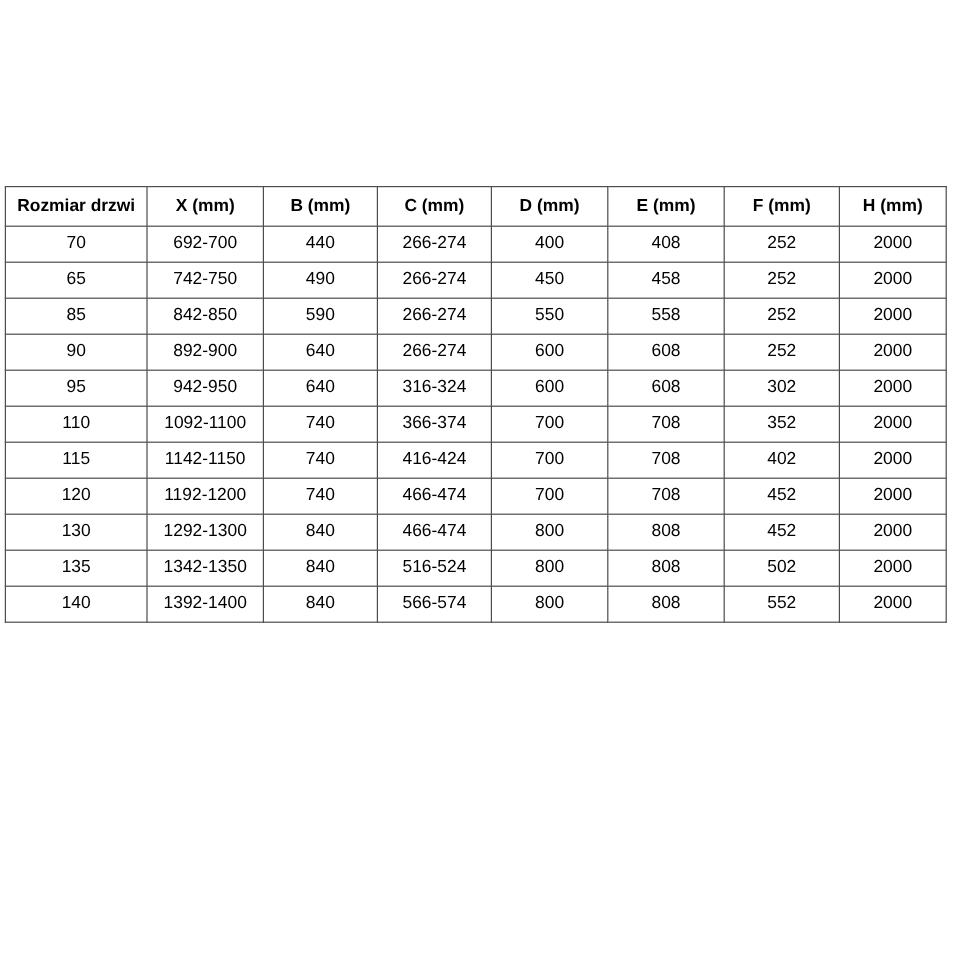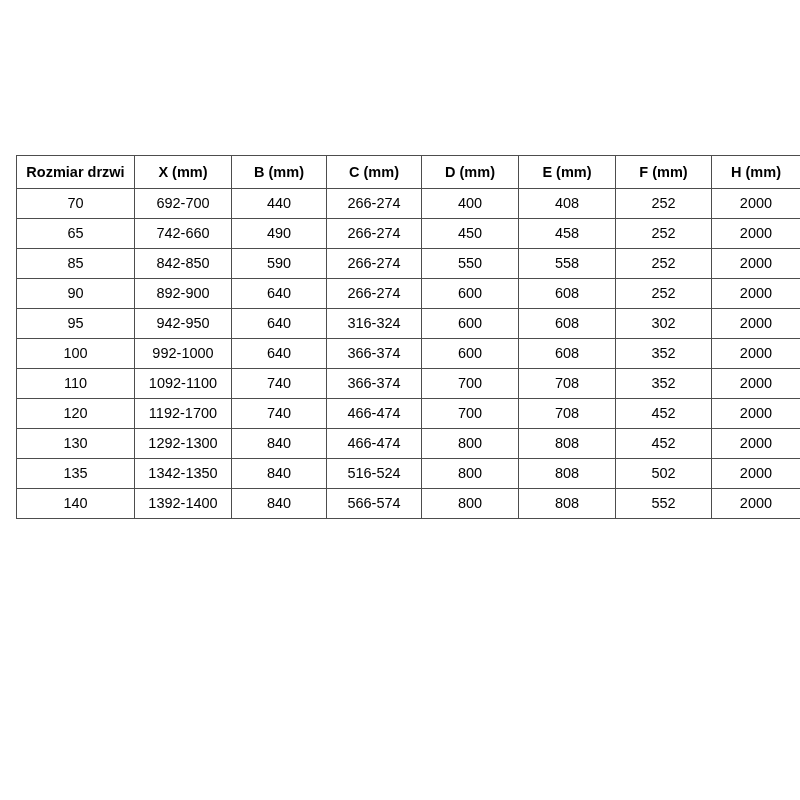--- a/index.html
+++ b/index.html
@@ -6,21 +6,21 @@
     margin: 0;
     padding: 0;
     width: 800px;
     height: 800px;
     background: #ffffff;
     font-family: "Liberation Sans", sans-serif;
     color: #000000;
   }
   .spec-table {
     position: absolute;
-    left: 16px;
+    left: 4px;
     top: 155px;
     width: 784px;
     border-collapse: collapse;
     table-layout: fixed;
   }
   .spec-table th,
   .spec-table td {
     border: 1px solid #4d4d4d;
     text-align: center;
     vertical-align: middle;
@@ -81,21 +81,21 @@
         <td>440</td>
         <td>266-274</td>
         <td>400</td>
         <td>408</td>
         <td>252</td>
         <td>2000</td>
       </tr>
 
       <tr>
         <td>65</td>
-        <td>742-660</td>
+        <td>742-750</td>
         <td>490</td>
         <td>266-274</td>
         <td>450</td>
         <td>458</td>
         <td>252</td>
         <td>2000</td>
       </tr>
 
 
       <tr>
@@ -124,47 +124,47 @@
         <td>95</td>
         <td>942-950</td>
         <td>640</td>
         <td>316-324</td>
         <td>600</td>
         <td>608</td>
         <td>302</td>
         <td>2000</td>
       </tr>
 
-      <tr>
-        <td>100</td>
-        <td>992-1000</td>
-        <td>640</td>
-        <td>366-374</td>
-        <td>600</td>
-        <td>608</td>
-        <td>352</td>
-        <td>2000</td>
-      </tr>
 
 
       <tr>
         <td>110</td>
         <td>1092-1100</td>
         <td>740</td>
         <td>366-374</td>
         <td>700</td>
         <td>708</td>
         <td>352</td>
         <td>2000</td>
       </tr>
 
+      <tr>
+        <td>115</td>
+        <td>1142-1150</td>
+        <td>740</td>
+        <td>416-424</td>
+        <td>700</td>
+        <td>708</td>
+        <td>402</td>
+        <td>2000</td>
+      </tr>
 
       <tr>
         <td>120</td>
-        <td>1192-1700</td>
+        <td>1192-1200</td>
         <td>740</td>
         <td>466-474</td>
         <td>700</td>
         <td>708</td>
         <td>452</td>
         <td>2000</td>
       </tr>
 
 
       <tr>

